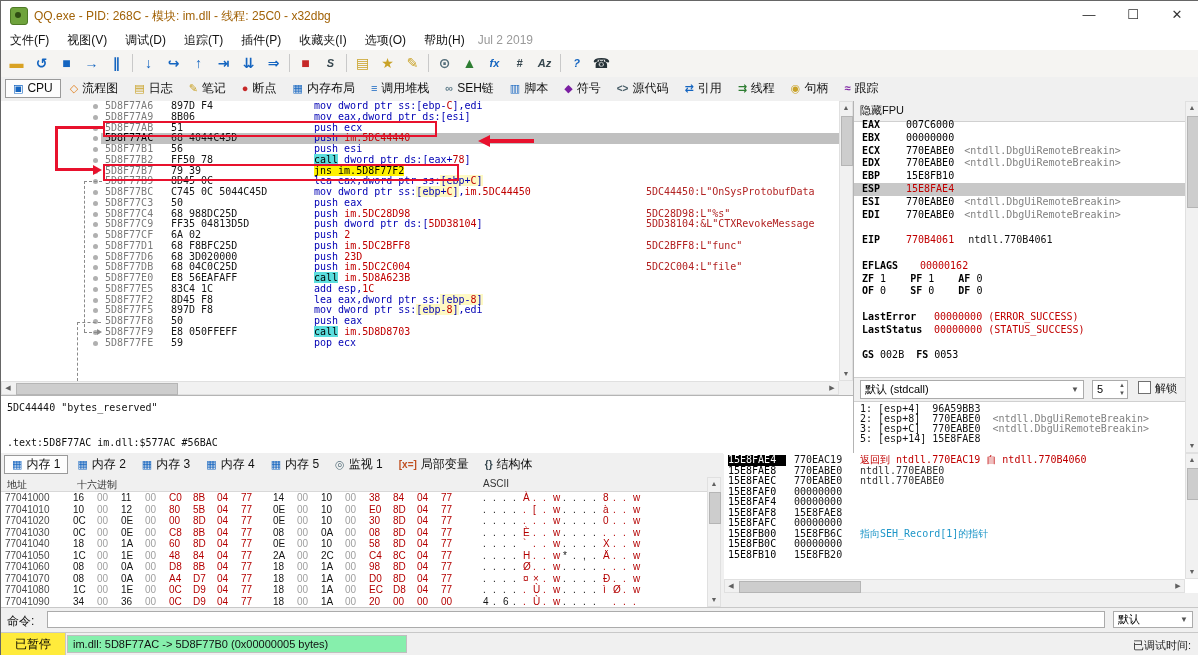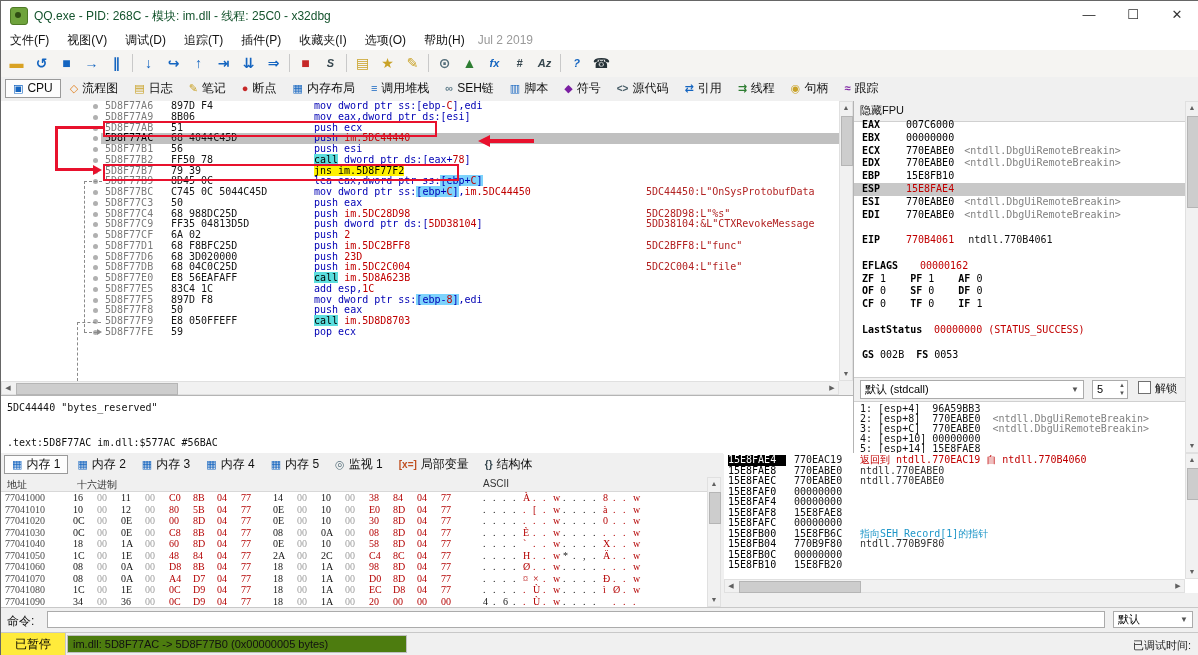--- a/index.html
+++ b/index.html
@@ -3,21 +3,21 @@
 <meta charset="utf-8">
 <style>
   html,body{margin:0;padding:0;background:#4a4a4a;}
   .win{position:relative;width:1198px;height:655px;background:#F0F0F0;border:1px solid #666;
        font-family:"Liberation Sans","DejaVu Sans",sans-serif;overflow:hidden;}
 
   
   .titlebar{position:absolute;left:0;top:0;right:0;height:28px;background:#FFF;border-bottom:1px solid #E3E3E3;}
   .appicon{position:absolute;left:9px;top:6px;width:16px;height:16px;background:#6FA33C;border-radius:3px;border:1px solid #4E7A26;}
   .appicon::after{content:"";position:absolute;left:4px;top:4px;width:6px;height:6px;background:#2F4D12;border-radius:50%;}
-  .title{position:absolute;left:33px;top:7px;font-size:12px;color:#14532d;white-space:nowrap;}
+  .title{position:absolute;left:33px;top:7px;font-size:12px;color:#a16207;white-space:nowrap;}
   .wctl{position:absolute;top:0;height:28px;width:44px;text-align:center;line-height:28px;font-size:13px;color:#333;}
 
   
   .menubar{position:absolute;top:28px;left:0;right:0;height:21px;background:#FFF;white-space:nowrap;}
   .menu-item{display:inline-block;padding:3px 9px 0;font-size:12px;color:#111;}
   .builddate{display:inline-block;padding:3px 4px 0;font-size:12px;color:#9a9a9a;}
 
   
   .toolbar{position:absolute;top:49px;left:0;right:0;height:27px;background:#F5F4F2;border-bottom:1px solid #DCDCDC;padding-left:3px;white-space:nowrap;}
   .tbtn{display:inline-block;width:25px;height:24px;margin-top:1px;text-align:center;line-height:24px;font-size:14px;font-weight:bold;vertical-align:top;cursor:default;}
@@ -40,21 +40,21 @@
   .daddr{left:104px;color:#7A7A7A;}
   .sel .daddr{color:#000;}
   .dbytes{left:170px;color:#141414;}
   .dinsn{left:313px;color:#0000B4;}
   .dcomm{left:645px;color:#B22222;}
   .dot{position:absolute;left:92px;top:3px;width:5px;height:5px;border-radius:50%;background:#B0B0B0;}
   .dot.bp{left:90px;top:1px;width:8px;height:8px;background:#2FB457;border:1px solid #1E7A3A;}
   .imm{color:#C00000;}
   .yhl{background:#FFF200;color:#000;}
   .chl{background:#5CDEDE;color:#000;}
-  .cyhl{background:#7dd3fc;}
+  .cyhl{background:#fef9c3;}
   .ov{position:absolute;pointer-events:none;}
   .redbox{border:2px solid #E8112D;}
   .redline-h{background:#E8112D;height:3px;}
   .redline-v{background:#E8112D;width:3px;}
   .redarrow-r{width:0;height:0;border-top:5px solid transparent;border-bottom:5px solid transparent;border-left:9px solid #E8112D;}
   .redarrow-l{width:0;height:0;border-top:6px solid transparent;border-bottom:6px solid transparent;border-right:12px solid #E8112D;}
   .dashv{border-left:1px dashed #8A8A8A;}
   .dashh{border-top:1px dashed #8A8A8A;}
   .grayarrow-r{width:0;height:0;border-top:3px solid transparent;border-bottom:3px solid transparent;border-left:5px solid #8A8A8A;}
 
@@ -94,21 +94,21 @@
   .chkbox{display:inline-block;width:11px;height:11px;border:1px solid #707070;background:#FFF;vertical-align:-2px;margin-right:4px;}
   .args{position:absolute;left:0;top:300px;width:331px;height:52px;background:#FFF;border-top:1px solid #D0D0D0;
         font-family:"DejaVu Sans Mono","Liberation Mono",monospace;font-size:10px;padding:2px 0 0 6px;box-sizing:border-box;}
   .aline{height:10px;line-height:10px;white-space:pre;color:#111;}
 
   
   .dumptabs{position:absolute;left:0;top:452px;width:720px;height:24px;background:#F0F0F0;white-space:nowrap;padding-left:2px;}
   .dumppane{position:absolute;left:0;top:476px;width:720px;height:130px;background:#FFF;}
   .dumphdr{position:relative;height:14px;background:#F0F0F0;border-bottom:1px solid #D8D8D8;font-size:10px;color:#333;}
   .dh{position:absolute;top:1px;}
-  .dumprow{position:relative;height:11.5px;line-height:11.5px;font-family:Liberation Serif, serif;font-size:10px;white-space:pre;}
+  .dumprow{position:relative;height:11.5px;line-height:11.5px;font-family:Liberation Sans, sans-serif;font-size:10px;white-space:pre;}
   .daddr2{position:absolute;left:4px;color:#4a4a4a;}
   .hexb{position:absolute;top:0;width:24px;}
   .b-red{color:#B40000;}
   .b-gray{color:#9E9E9E;}
   .b-blk{color:#141414;}
   .achar{position:absolute;top:0;width:10px;}
 
   
   .stack{position:absolute;left:723px;top:452px;width:475px;height:140px;background:#FFF;}
   .stkrows{position:absolute;left:0;top:2px;width:461px;height:126px;overflow:hidden;}
@@ -121,21 +121,21 @@
   .c-mod{color:#333;}
   .c-seh{color:#1E96C8;}
 
   
   .command{position:absolute;left:0;top:606px;right:0;height:25px;background:#F0F0F0;border-top:1px solid #C8C8C8;box-sizing:border-box;}
   .cmdlabel{position:absolute;left:6px;top:5px;font-size:12px;color:#111;}
   .cmdinput{position:absolute;left:46px;top:3px;width:1058px;height:17px;border:1px solid #ABABAB;background:#FFF;font-size:11px;padding:0 3px;box-sizing:border-box;}
   .cmdcombo{position:absolute;left:1112px;top:3px;width:80px;height:17px;background:#FFF;border:1px solid #ABABAB;font-size:11px;line-height:15px;padding:0 4px;box-sizing:border-box;}
   .status{position:absolute;left:0;top:631px;right:0;height:24px;background:#F0F0F0;border-top:1px solid #C8C8C8;font-size:11px;box-sizing:border-box;}
   .badge{position:absolute;left:0;top:0;width:64px;height:23px;background:#FFEB3B;color:#000;text-align:center;line-height:23px;border-right:1px solid #C8C8C8;font-size:12px;}
-  .smsg{position:absolute;left:66px;top:2px;width:340px;height:18px;border:1px solid #BFBFBF;background:#4d7c0f;line-height:17px;padding:0 5px;box-sizing:border-box;color:#111;}
+  .smsg{position:absolute;left:66px;top:2px;width:340px;height:18px;border:1px solid #BFBFBF;background:#86efac;line-height:17px;padding:0 5px;box-sizing:border-box;color:#111;}
   .sright{position:absolute;right:8px;top:5px;color:#222;}
 </style>
 </head>
 <body>
 
 <div class="win">
 
   <div class="titlebar">
     <div class="appicon"></div>
     <span class="title">QQ.exe - PID: 268C - 模块: im.dll - 线程: 25C0 - x32dbg</span>
@@ -163,20 +163,21 @@
         <div class="drow"><span class="dot"></span><span class="dspan daddr">5D8F77BC</span><span class="dspan dbytes">C745 0C 5044C45D</span><span class="dspan dinsn"><span class="mn">mov</span> dword ptr ss:<span class="cyhl">[ebp+<span class="imm">C</span>]</span>,<span class="imm">im.5DC44450</span></span><span class="dspan dcomm">5DC44450:L"OnSysProtobufData</span></div>
         <div class="drow"><span class="dot"></span><span class="dspan daddr">5D8F77C3</span><span class="dspan dbytes">50</span><span class="dspan dinsn"><span class="mn">push</span> eax</span></div>
         <div class="drow"><span class="dot"></span><span class="dspan daddr">5D8F77C4</span><span class="dspan dbytes">68 988DC25D</span><span class="dspan dinsn"><span class="mn">push</span> <span class="imm">im.5DC28D98</span></span><span class="dspan dcomm">5DC28D98:L"%s"</span></div>
         <div class="drow"><span class="dot"></span><span class="dspan daddr">5D8F77C9</span><span class="dspan dbytes">FF35 04813D5D</span><span class="dspan dinsn"><span class="mn">push</span> dword ptr ds:[<span class="imm">5DD38104</span>]</span><span class="dspan dcomm">5DD38104:&amp;L"CTXRevokeMessage</span></div>
         <div class="drow"><span class="dot"></span><span class="dspan daddr">5D8F77CF</span><span class="dspan dbytes">6A 02</span><span class="dspan dinsn"><span class="mn">push</span> <span class="imm">2</span></span></div>
         <div class="drow"><span class="dot"></span><span class="dspan daddr">5D8F77D1</span><span class="dspan dbytes">68 F8BFC25D</span><span class="dspan dinsn"><span class="mn">push</span> <span class="imm">im.5DC2BFF8</span></span><span class="dspan dcomm">5DC2BFF8:L"func"</span></div>
         <div class="drow"><span class="dot"></span><span class="dspan daddr">5D8F77D6</span><span class="dspan dbytes">68 3D020000</span><span class="dspan dinsn"><span class="mn">push</span> <span class="imm">23D</span></span></div>
         <div class="drow"><span class="dot"></span><span class="dspan daddr">5D8F77DB</span><span class="dspan dbytes">68 04C0C25D</span><span class="dspan dinsn"><span class="mn">push</span> <span class="imm">im.5DC2C004</span></span><span class="dspan dcomm">5DC2C004:L"file"</span></div>
         <div class="drow"><span class="dot"></span><span class="dspan daddr">5D8F77E0</span><span class="dspan dbytes">E8 56EAFAFF</span><span class="dspan dinsn"><span class="chl">call</span> <span class="imm">im.5D8A623B</span></span></div>
         <div class="drow"><span class="dot"></span><span class="dspan daddr">5D8F77E5</span><span class="dspan dbytes">83C4 1C</span><span class="dspan dinsn"><span class="mn">add</span> esp,<span class="imm">1C</span></span></div>
+        <div class="drow"><span class="dot"></span><span class="dspan daddr">5D8F77F2</span><span class="dspan dbytes">8D45 F8</span><span class="dspan dinsn"><span class="mn">lea</span> eax,dword ptr ss:<span class="cyhl">[ebp-<span class="imm">8</span>]</span></span></div>
         <div class="drow"><span class="dot"></span><span class="dspan daddr">5D8F77F5</span><span class="dspan dbytes">897D F8</span><span class="dspan dinsn"><span class="mn">mov</span> dword ptr ss:<span class="cyhl">[ebp-<span class="imm">8</span>]</span>,edi</span></div>
         <div class="drow"><span class="dot"></span><span class="dspan daddr">5D8F77F8</span><span class="dspan dbytes">50</span><span class="dspan dinsn"><span class="mn">push</span> eax</span></div>
         <div class="drow"><span class="dot"></span><span class="dspan daddr">5D8F77F9</span><span class="dspan dbytes">E8 050FFEFF</span><span class="dspan dinsn"><span class="chl">call</span> <span class="imm">im.5D8D8703</span></span></div>
         <div class="drow"><span class="dot"></span><span class="dspan daddr">5D8F77FE</span><span class="dspan dbytes">59</span><span class="dspan dinsn"><span class="mn">pop</span> ecx</span></div>
       </div>
 
     <div class="ov dashh" style="left:83px;top:80px;width:18px;"></div>
     <div class="ov dashv" style="left:83px;top:80px;height:151px;"></div>
     <div class="ov dashh" style="left:83px;top:231px;width:13px;"></div>
     <div class="ov grayarrow-r" style="left:96px;top:228px;"></div>
@@ -219,36 +220,35 @@
         <div class="rrow"><span class="rn w4">EBP</span><span class="rv">15E8FB10</span></div>
         <div class="rrow sel"><span class="rn w4">ESP</span><span class="rv red">15E8FAE4</span></div>
         <div class="rrow"><span class="rn w4">ESI</span><span class="rv">770EABE0</span><span class="rc">&lt;ntdll.DbgUiRemoteBreakin&gt;</span></div>
         <div class="rrow"><span class="rn w4">EDI</span><span class="rv">770EABE0</span><span class="rc">&lt;ntdll.DbgUiRemoteBreakin&gt;</span></div>
         <div class="rrow">&nbsp;</div>
         <div class="rrow"><span class="rn w4">EIP</span><span class="rv red">770B4061</span><span class="rcb">ntdll.770B4061</span></div>
         <div class="rrow">&nbsp;</div>
         <div class="rrow"><span class="rn w6">EFLAGS</span><span class="rv red">00000162</span></div>
         <div class="rrow"><span class="rn">ZF</span> 1    <span class="rn">PF</span> 1    <span class="rn">AF</span> 0</div>
         <div class="rrow"><span class="rn">OF</span> 0    <span class="rn">SF</span> 0    <span class="rn">DF</span> 0</div>
-        <div class="rrow"><span class="rn">CF</span> 0    <span class="rn">TF</span> 0    <span class="rn">IF</span> 1</div>
         <div class="rrow">&nbsp;</div>
+        <div class="rrow"><span class="rn wle">LastError</span><span class="rv red">00000000 (ERROR_SUCCESS)</span></div>
         <div class="rrow"><span class="rn wle">LastStatus</span><span class="rv red">00000000 (STATUS_SUCCESS)</span></div>
         <div class="rrow">&nbsp;</div>
         <div class="rrow"><span class="rn">GS</span> 002B  <span class="rn">FS</span> 0053</div>
       </div>
     <div class="conv">
       <div class="combo"><span>默认 (stdcall)</span><span class="car">▼</span></div>
       <div class="spin"><span>5</span><span class="ud">▲<br>▼</span></div>
       <div class="chk"><span class="chkbox"></span><span>解锁</span></div>
     </div>
     <div class="args">
         <div class="aline">1: [esp+4]  96A59BB3</div>
         <div class="aline">2: [esp+8]  770EABE0  <span class="rc" style="margin-left:0">&lt;ntdll.DbgUiRemoteBreakin&gt;</span></div>
         <div class="aline">3: [esp+C]  770EABE0  <span class="rc" style="margin-left:0">&lt;ntdll.DbgUiRemoteBreakin&gt;</span></div>
-        <div class="aline">4: [esp+10] 00000000</div>
         <div class="aline">5: [esp+14] 15E8FAE8</div>
       </div>
   </div>
   <div class="sb" style="left:1184px;top:100px;width:14px;height:352px;">
     <div class="sbarr" style="top:0;left:0;">▲</div>
     <div class="thumbv" style="top:14px;height:90px;"></div>
     <div class="sbarr" style="bottom:0;left:0;">▼</div>
   </div>
 
   <div class="dumptabs"><span class="tab active"><span class="tico" style="color: rgb(21, 101, 192);">▦</span><span>内存 1</span></span><span class="tab"><span class="tico" style="color: rgb(21, 101, 192);">▦</span><span>内存 2</span></span><span class="tab"><span class="tico" style="color: rgb(21, 101, 192);">▦</span><span>内存 3</span></span><span class="tab"><span class="tico" style="color: rgb(21, 101, 192);">▦</span><span>内存 4</span></span><span class="tab"><span class="tico" style="color: rgb(21, 101, 192);">▦</span><span>内存 5</span></span><span class="tab"><span class="tico" style="color: rgb(84, 110, 122);">◎</span><span>监视 1</span></span><span class="tab"><span class="tico txt" style="color: rgb(192, 80, 32);">[x=]</span><span>局部变量</span></span><span class="tab"><span class="tico txt" style="color: rgb(55, 71, 79);">{}</span><span>结构体</span></span></div>
@@ -280,21 +280,20 @@
   <div class="stack">
     <div class="stkrows">
         <div class="srow sel"><span class="saddr">15E8FAE4</span><span class="sval">770EAC19</span><span class="scomm c-ret">返回到 ntdll.770EAC19 自 ntdll.770B4060</span></div>
         <div class="srow"><span class="saddr">15E8FAE8</span><span class="sval">770EABE0</span><span class="scomm c-mod">ntdll.770EABE0</span></div>
         <div class="srow"><span class="saddr">15E8FAEC</span><span class="sval">770EABE0</span><span class="scomm c-mod">ntdll.770EABE0</span></div>
         <div class="srow"><span class="saddr">15E8FAF0</span><span class="sval">00000000</span></div>
         <div class="srow"><span class="saddr">15E8FAF4</span><span class="sval">00000000</span></div>
         <div class="srow"><span class="saddr">15E8FAF8</span><span class="sval">15E8FAE8</span></div>
         <div class="srow"><span class="saddr">15E8FAFC</span><span class="sval">00000000</span></div>
         <div class="srow"><span class="saddr">15E8FB00</span><span class="sval">15E8FB6C</span><span class="scomm c-seh">指向SEH_Record[1]的指针</span></div>
-        <div class="srow"><span class="saddr">15E8FB04</span><span class="sval">770B9F80</span><span class="scomm c-mod">ntdll.770B9F80</span></div>
         <div class="srow"><span class="saddr">15E8FB0C</span><span class="sval">00000000</span></div>
         <div class="srow"><span class="saddr">15E8FB10</span><span class="sval">15E8FB20</span></div>
       </div>
   </div>
   <div class="sb" style="left:1184px;top:452px;width:14px;height:126px;">
     <div class="sbarr" style="top:0;left:0;">▲</div>
     <div class="thumbv" style="top:14px;height:30px;"></div>
     <div class="sbarr" style="bottom:0;left:0;">▼</div>
   </div>
   <div class="sb" style="left:723px;top:578px;width:461px;height:14px;">

